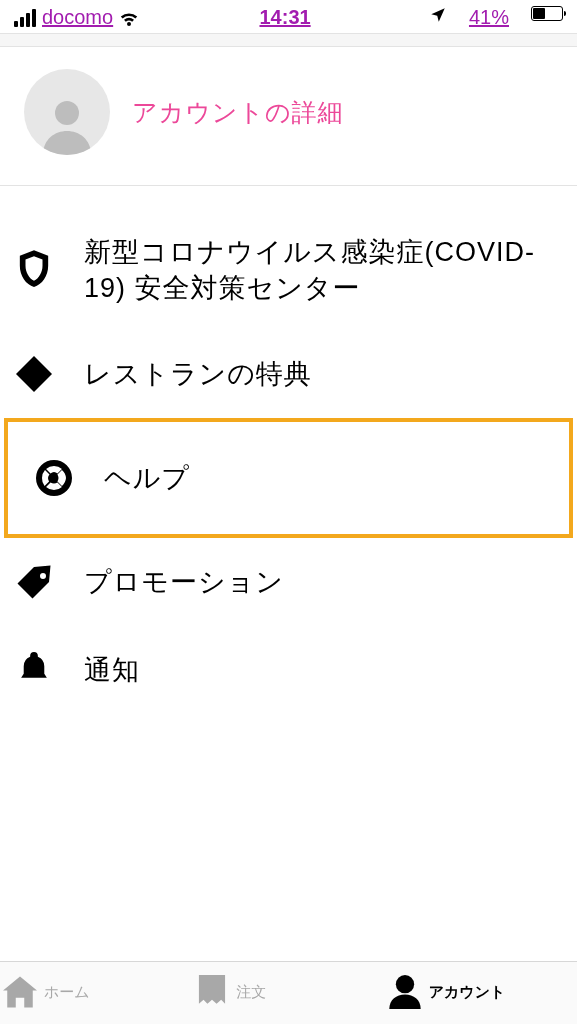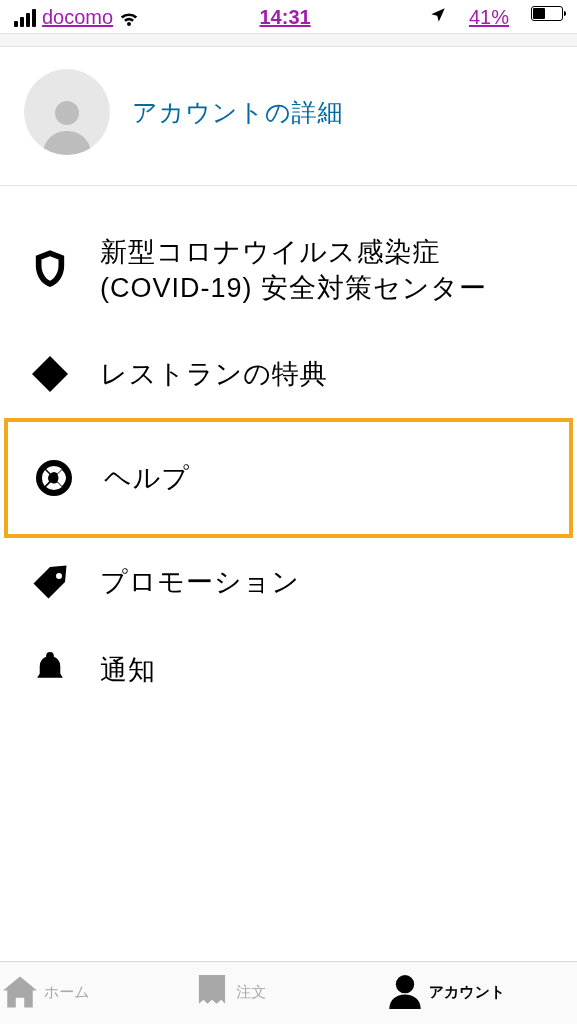--- a/index.html
+++ b/index.html
@@ -55,27 +55,27 @@
       display: flex; align-items: center; gap: 22px;
       padding: 22px 24px 30px;
       border-bottom: 1px solid #e3e3e3;
     }
     .avatar {
       width: 86px; height: 86px; border-radius: 50%;
       background: #e7e7e7; display: flex; align-items: flex-end; justify-content: center;
       overflow: hidden;
     }
     .avatar svg { width: 64px; height: 64px; }
-    .account-link { color: #0369a1; font-size: 25px; letter-spacing: 1px; }
+    .account-link { color: #ec4899; font-size: 25px; letter-spacing: 1px; }
 
     
     .menu { padding: 24px 0 0; }
     .menu-item {
       display: flex; align-items: center; gap: 30px;
-      padding: 24px 30px;
+      padding: 24px 14px;
       font-size: 27px;
       color: #000;
       letter-spacing: 1px;
     }
     .menu-item.highlight {
       border: 4px solid #f3a81d;
       padding: 36px 26px;
       margin: 0 4px;
     }
     .menu-icon { width: 40px; height: 40px; display: flex; align-items: center; justify-content: center; flex-shrink: 0; }

